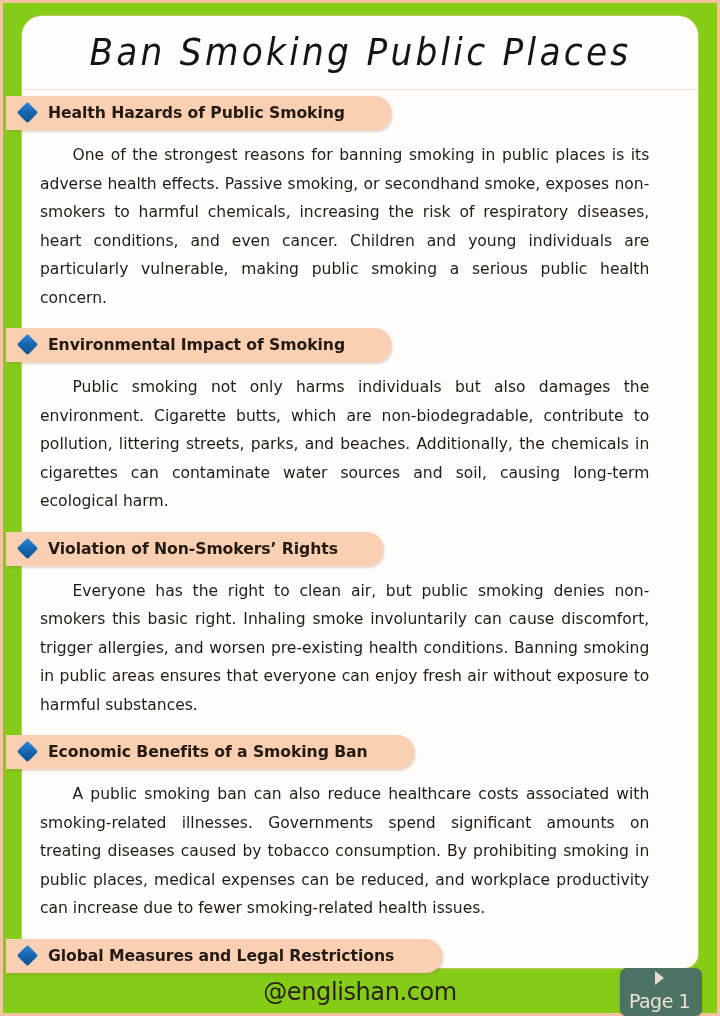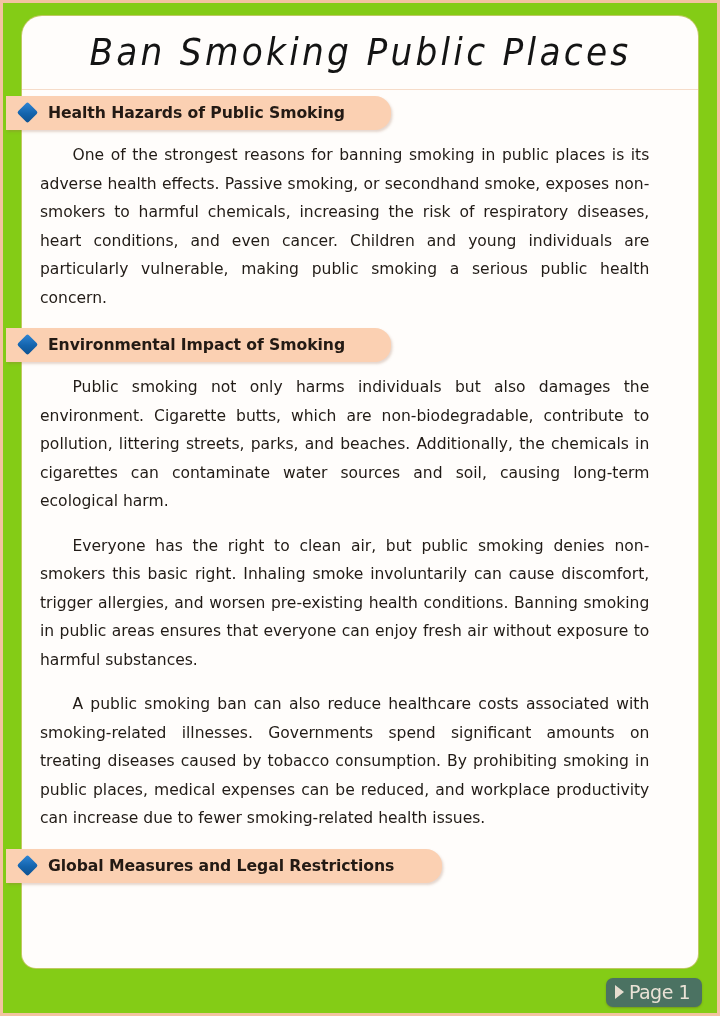--- a/index.html
+++ b/index.html
@@ -147,20 +147,21 @@
   .page-badge {
     position: absolute;
     right: 18px;
     display: inline-flex;
     align-items: center;
     gap: 5px;
     background: #4b7262;
     border-radius: 7px;
     padding: 3px 12px 4px 9px;
     box-shadow: 0 1px 2px rgba(90,60,40,0.35);
+    flex-direction: column;
   }
   .page-arrow {
     width: 0; height: 0;
     border-top: 7px solid transparent;
     border-bottom: 7px solid transparent;
     border-left: 9px solid #e6ddd0;
     flex: none;
   }
   .page-badge-text {
     font-family: "DejaVu Sans", sans-serif;
@@ -193,36 +194,45 @@
 
     <div class="section">
       <div class="heading">
         <span class="diamond"></span>
         <span class="heading-text">Environmental Impact of Smoking</span>
       </div>
       <p class="para">Public smoking not only harms individuals but also damages the environment. Cigarette butts, which are non-biodegradable, contribute to pollution, littering streets, parks, and beaches. Additionally, the chemicals in cigarettes can contaminate water sources and soil, causing long-term ecological harm.</p>
     </div>
 
     <div class="section">
+      <div class="heading">
+        <span class="diamond"></span>
+        <span class="heading-text">Violation of Non-Smokers’ Rights</span>
+      </div>
       <p class="para">Everyone has the right to clean air, but public smoking denies non-smokers this basic right. Inhaling smoke involuntarily can cause discomfort, trigger allergies, and worsen pre-existing health conditions. Banning smoking in public areas ensures that everyone can enjoy fresh air without exposure to harmful substances.</p>
     </div>
 
     <div class="section">
+      <div class="heading">
+        <span class="diamond"></span>
+        <span class="heading-text">Economic Benefits of a Smoking Ban</span>
+      </div>
       <p class="para">A public smoking ban can also reduce healthcare costs associated with smoking-related illnesses. Governments spend significant amounts on treating diseases caused by tobacco consumption. By prohibiting smoking in public places, medical expenses can be reduced, and workplace productivity can increase due to fewer smoking-related health issues.</p>
     </div>
 
     <div class="section">
       <div class="heading">
         <span class="diamond"></span>
         <span class="heading-text">Global Measures and Legal Restrictions</span>
       </div>
     </div>
 
   </div>
 
   <div class="footer">
+    <div class="site">@englishan.com</div>
     <div class="page-badge">
       <span class="page-arrow"></span>
       <span class="page-badge-text">Page 1</span>
     </div>
   </div>
 
 </div>
 
 </body></html>

